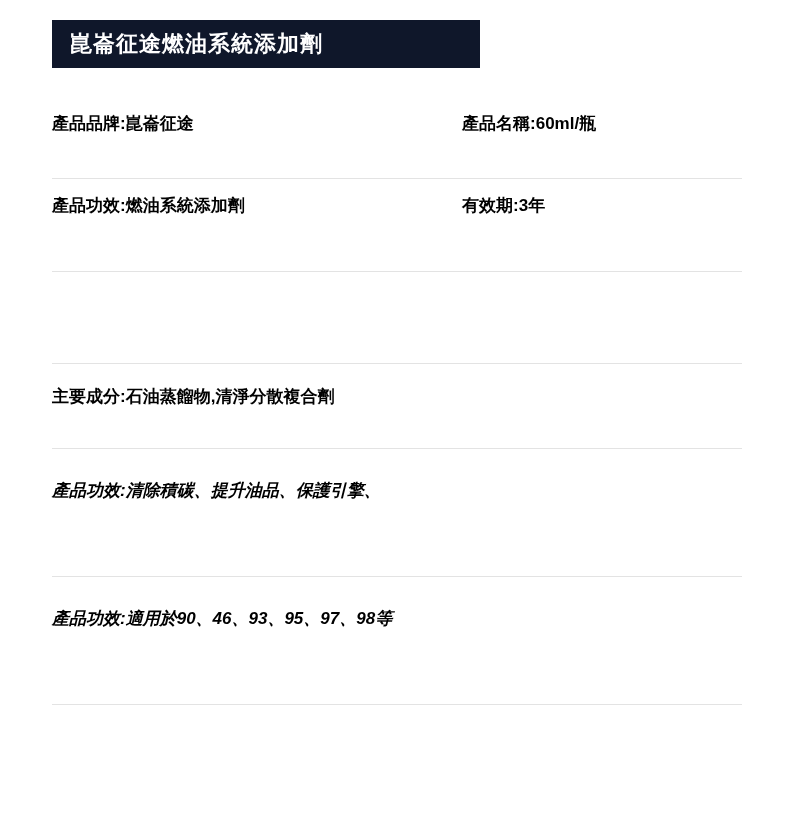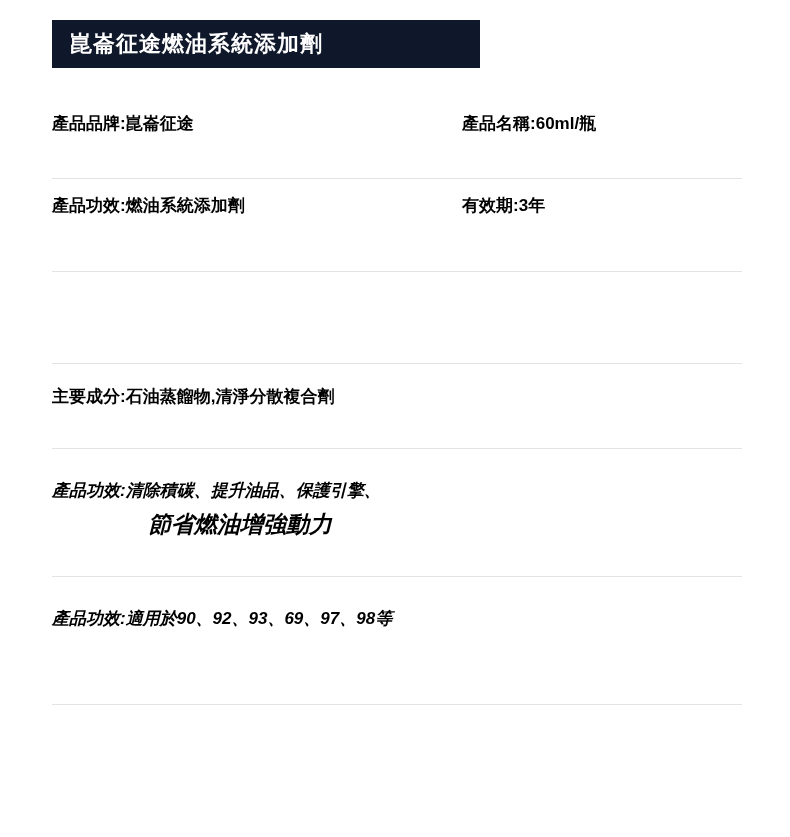--- a/index.html
+++ b/index.html
@@ -149,24 +149,23 @@
       <div class="cells">
         <div class="c-left">
           <span class="cell-label">主要成分:</span><span class="cell-value">石油蒸餾物,清淨分散複合劑</span>
         </div>
       </div>
     </div>
 
     <div class="row row-5">
       <div class="block">
         <div class="line"><span class="cell-label">產品功效:</span><span class="cell-value">清除積碳、提升油品、保護引擎、</span></div>
-        <div class="line line-2">節省燃油增強動力</div>
       </div>
     </div>
 
     <div class="row row-6">
       <div class="block">
-        <div class="line"><span class="cell-label">產品功效:</span><span class="cell-value">適用於90、92、93、69、97、98等</span></div>
+        <div class="line"><span class="cell-label">產品功效:</span><span class="cell-value">適用於90、46、93、95、97、98等</span></div>
       </div>
     </div>
 
   </div>
 </div>
 
 </body></html>

